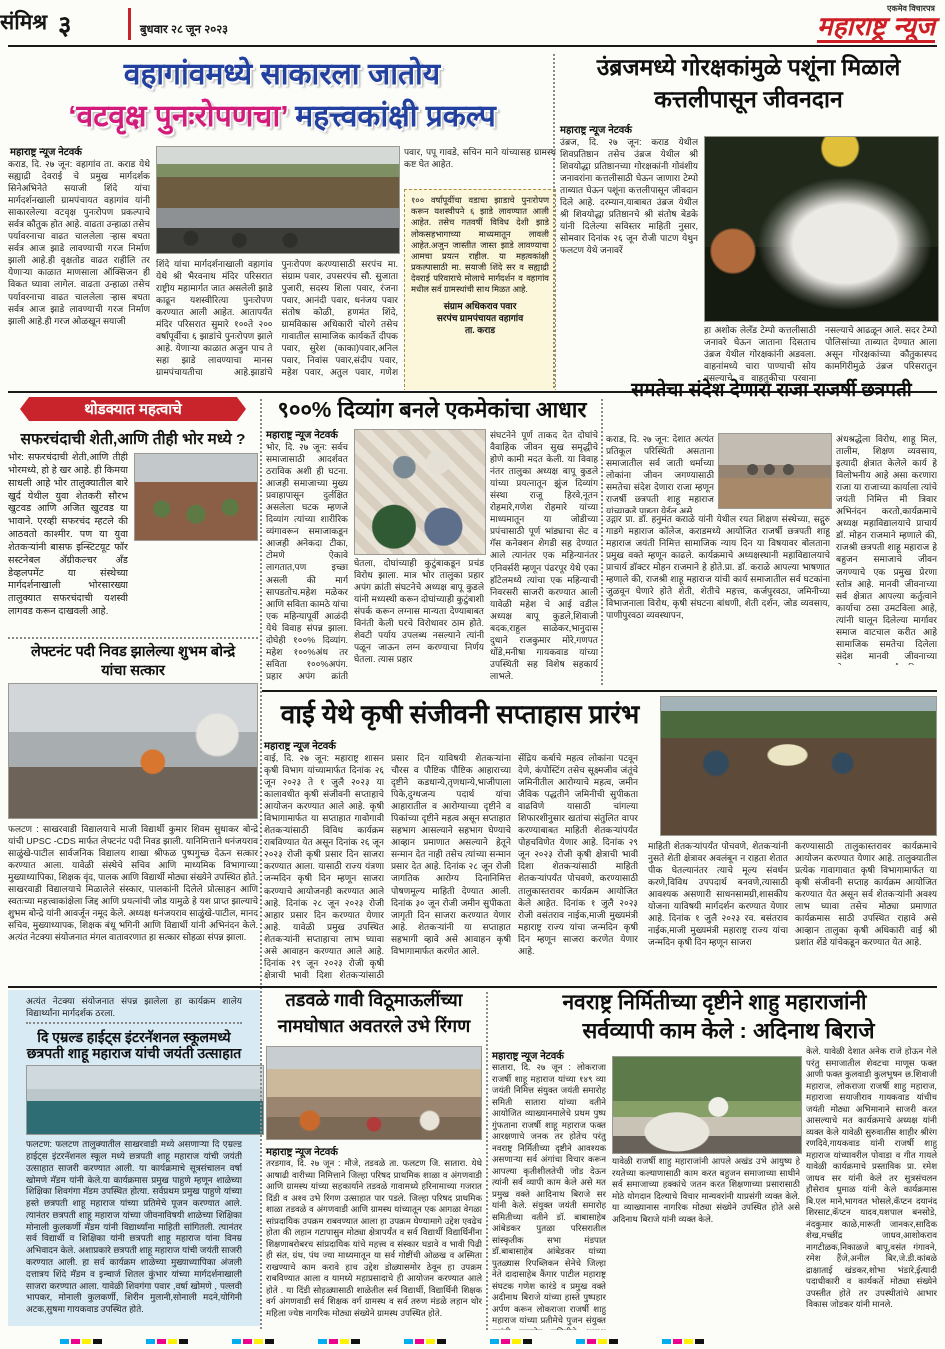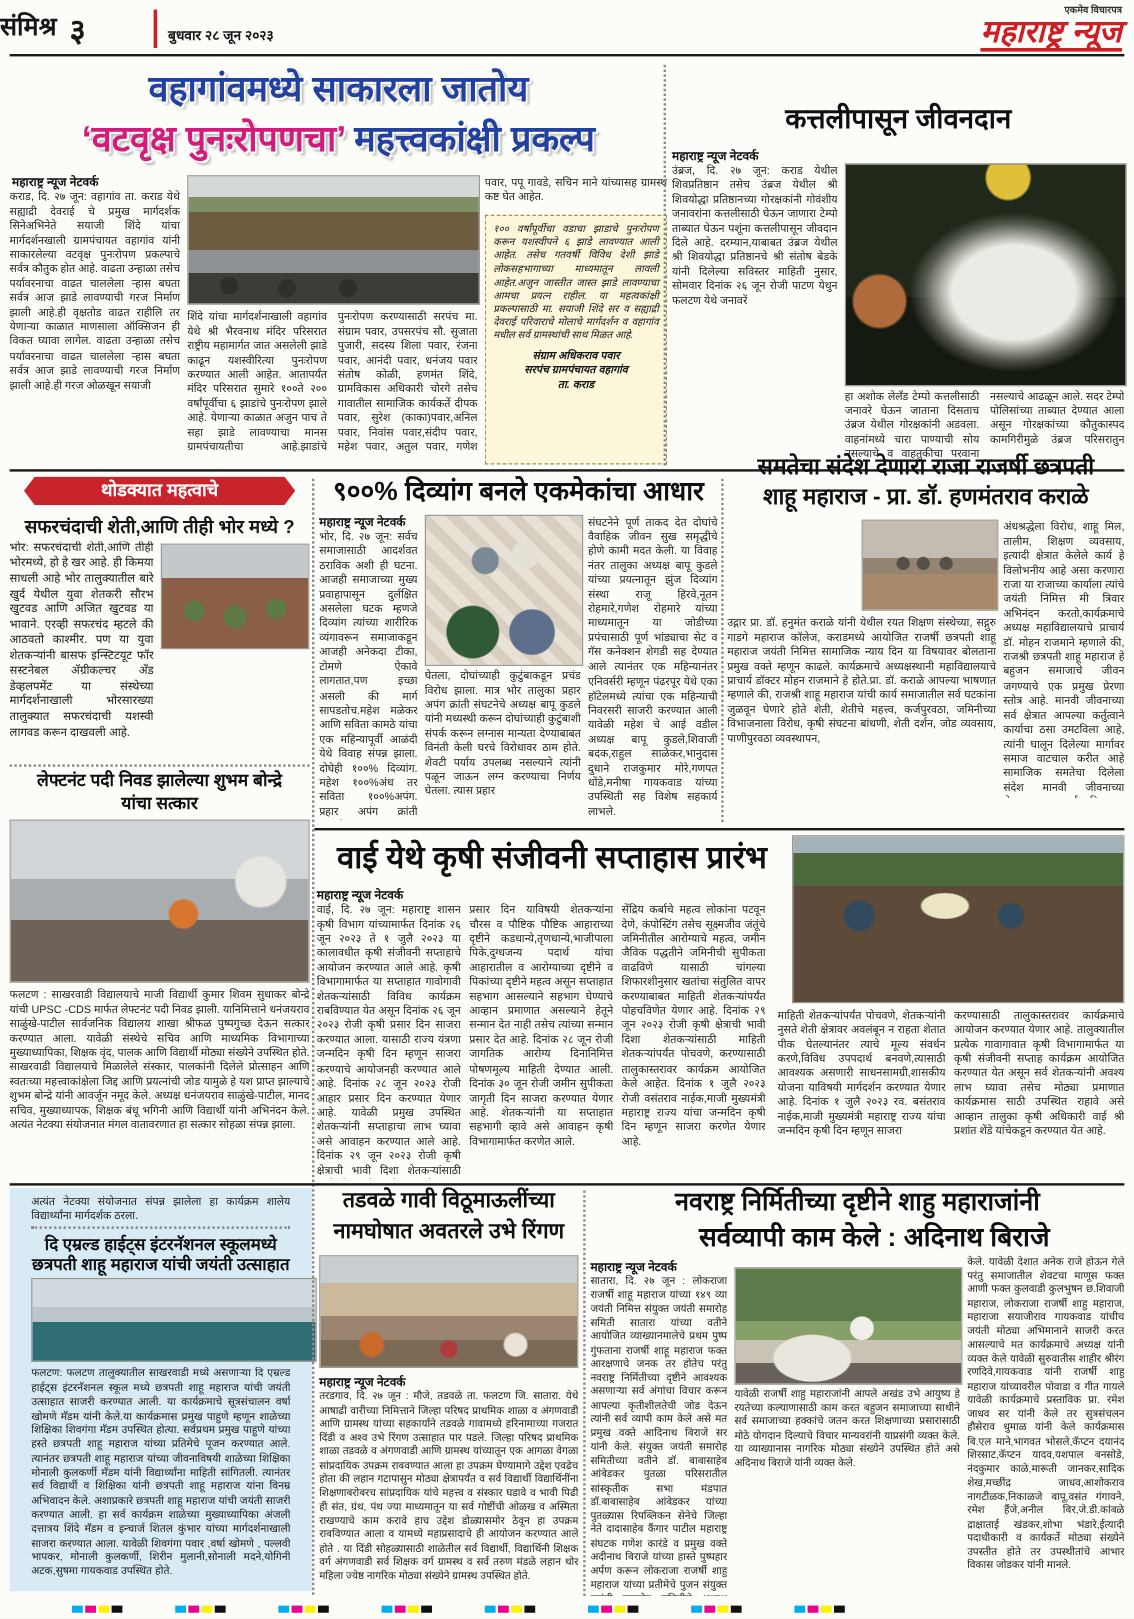--- a/index.html
+++ b/index.html
@@ -92,32 +92,33 @@
     <div class="abs hl-blue" style="left:0;top:0;width:548px;font-size:30px;">वहागांवमध्ये साकारला जातोय</div>
     <div class="abs hl-blue" style="left:0;top:42px;width:548px;font-size:30px;">
       <span style="color:#d41a7b;">‘वटवृक्ष पुनःरोपणचा’</span><span> महत्त्वकांक्षी प्रकल्प</span>
     </div>
     <div class="abs byline" style="left:2px;top:92px;">महाराष्ट्र न्यूज नेटवर्क</div>
     <div class="abs bt" style="left:0;top:106px;width:142px;height:232px;">कराड, दि. २७ जून:  वहागांव ता. कराड येथे सह्याद्री देवराई चे प्रमुख मार्गदर्शक सिनेअभिनेते सयाजी शिंदे यांचा मार्गदर्शनखाली ग्रामपंचायत वहागांव यांनी साकारलेल्या वटवृक्ष पुनःरोपण प्रकल्पाचे सर्वत्र कौतुक होत आहे. वाढता उन्हाळा तसेच पर्यावरनाचा वाढत चाललेला ऱ्हास बघता सर्वत्र आज झाडे लावण्याची गरज निर्माण झाली आहे.ही वृक्षतोड वाढत राहीलि तर येणाऱ्या काळात माणसाला ऑक्सिजन ही विकत घ्यावा लागेल. वाढता उन्हाळा तसेच पर्यावरनाचा वाढत चाललेला ऱ्हास बघता सर्वत्र आज झाडे लावण्याची गरज निर्माण झाली आहे.ही गरज ओळखून सयाजी</div>
     <div class="abs ph ph-vat" style="left:148px;top:94px;width:242px;height:106px;"></div>
     <div class="abs bt" style="left:148px;top:206px;width:242px;height:132px;column-count:2;column-gap:9px;">शिंदे यांचा मार्गदर्शनाखाली वहागांव येथे श्री भैरवनाथ मंदिर परिसरात राष्ट्रीय महामार्गत जात असलेली झाडे काढून यशस्वीरित्या पुनःरोपण करण्यात आली आहेत. आतापर्यंत मंदिर परिसरात सुमारे १००ते २०० वर्षांपूर्वीचा ६ झाडांचे पुनःरोपण झाले आहे. येणाऱ्या काळात अजुन पाच ते सहा झाडे लावण्याचा मानस ग्रामपंचायतीचा आहे.झाडांचे पुनःरोपण करण्यासाठी सरपंच मा. संग्राम पवार, उपसरपंच सौ. सुजाता पुजारी, सदस्य शिला पवार, रंजना पवार, आनंदी पवार, धनंजय पवार संतोष कोळी, हणमंत शिंदे, ग्रामविकास अधिकारी चोरगे तसेच गावातील सामाजिक कार्यकर्ते दीपक पवार, सुरेश (काका)पवार,अनिल पवार, निवांस पवार,संदीप पवार, महेश पवार, अतुल पवार, गणेश पवार, गुलाब पाटील, विनायक पवार,अशोक</div>
     <div class="abs" style="left:396px;top:94px;width:152px;height:244px;overflow:hidden;">
       <div class="bt" style="height:30px;">पवार, पपू गावडे, सचिन माने यांच्यासह ग्रामस्थ कष्ट घेत आहेत.</div>
-      <div class="notebox" style="margin-top:3px;height:196px;font-style:italic;">
+      <div class="notebox" style="margin-top:13px;height:196px;">
         <div>१०० वर्षांपूर्वीचा वडाचा झाडाचे पुनःरोपण करून यशस्वीपने ६ झाडे लावण्यात आली आहेत. तसेच गतवर्षी विविध देशी झाडे लोकसहभागाच्या माध्यमातून लावली आहेत.अजुन जास्तीत जास्त झाडे लावण्याचा आमचा प्रयत्न राहील. या महत्वकांक्षी प्रकल्पासाठी मा. सयाजी शिंदे सर व सह्याद्री देवराई परिवाराचे मोलाचे मार्गदर्शन व वहागांव मधील सर्व ग्रामस्थांची साथ मिळत आहे.</div>
         <div class="sign" style="margin-top:4px;">संग्राम अधिकराव पवार</div>
         <div class="sign">सरपंच ग्रामपंचायत वहागांव</div>
         <div class="sign">ता. कराड</div>
       </div>
     </div>
   </div>
 
   <div class="abs vdot" style="left:553px;top:54px;height:334px;"></div>
 
   <div class="abs" style="left:560px;top:52px;width:377px;height:338px;">
+    <div class="abs hl-black" style="left:0;top:2px;width:377px;font-size:23px;">उंब्रजमध्ये गोरक्षकांमुळे पशूंना मिळाले</div>
     <div class="abs hl-black" style="left:0;top:34px;width:377px;font-size:23px;">कत्तलीपासून जीवनदान</div>
     <div class="abs byline" style="left:0;top:70px;">महाराष्ट्र न्यूज नेटवर्क</div>
     <div class="abs bt" style="left:0;top:84px;width:138px;height:254px;">उंब्रज, दि. २७ जून: कराड येथील शिवप्रतिष्ठान तसेच उंब्रज येथील श्री शिवयोद्धा प्रतिष्ठानच्या गोरक्षकांनी गोवंशीय जनावरांना कत्तलीसाठी घेऊन जाणारा टेम्पो ताब्यात घेऊन पशूंना कत्तलीपासून जीवदान दिले आहे. दरम्यान,याबाबत उंब्रज येथील श्री शिवयोद्धा प्रतिष्ठानचे श्री संतोष बेडके यांनी दिलेल्या सविस्तर माहिती नुसार, सोमवार दिनांक २६ जून रोजी पाटण येथुन फलटण येथे जनावरें</div>
     <div class="abs ph ph-night" style="left:144px;top:84px;width:233px;height:184px;"></div>
     <div class="abs bt" style="left:144px;top:272px;width:233px;height:66px;column-count:2;column-gap:9px;">हा अशोक लेलँड टेम्पो कत्तलीसाठी जनावरे घेऊन जाताना दिसताच उंब्रज येथील गोरक्षकांनी अडवला. वाहनांमध्ये चारा पाण्याची सोय नसल्याचे व वाहतुकीचा परवाना नसल्याचे आढळून आले. सदर टेम्पो पोलिसांच्या ताब्यात देण्यात आला असून गोरक्षकांच्या कौतुकास्पद कामगिरीमुळे उंब्रज परिसरातुन त्यांच्यावर अभिनंदनाचा वर्षाव होत आहे.</div>
   </div>
 
   <div class="abs hrule" style="left:8px;top:391px;width:929px;height:1.5px;"></div>
 
   <div class="abs" style="left:8px;top:397px;width:250px;height:236px;">
@@ -155,21 +156,21 @@
     <div class="abs bt" style="left:0;top:44px;width:82px;height:242px;">भोर, दि. २७ जून:  सर्वच समाजासाठी आदर्शवत ठराविक अशी ही घटना. आजही समाजाच्या मुख्य प्रवाहापासून दुर्लक्षित असलेला घटक म्हणजे दिव्यांग त्यांच्या शारीरिक व्यंगावरून समाजाकडून आजही अनेकदा टीका, टोमणे ऐकावे लागतात,पण इच्छा असली की मार्ग सापडतोच.महेश मळेकर आणि सविता कामठे यांचा एक महिन्यापूर्वी आळंदी येथे विवाह संपन्न झाला. दोघेही १००% दिव्यांग. महेश १००%अंध तर सविता १००%अपंग. प्रहार अपंग क्रांती संघटनेच्या माध्यमातून दोघांची ओळख आपण एकमेकांचा आधार बनू शकतो या भावनेतून दोघांनी लग्न करण्याचा निर्णय</div>
     <div class="abs ph ph-couple" style="left:88px;top:32px;width:130px;height:124px;"></div>
     <div class="abs bt" style="left:88px;top:160px;width:130px;height:126px;">घेतला, दोघांच्याही कुटुंबाकडून प्रचंड विरोध झाला. मात्र भोर तालुका प्रहार अपंग क्रांती संघटनेचे अध्यक्ष बापू कुडले यांनी मध्यस्थी करून दोघांच्याही कुटुंबाशी संपर्क करून लग्नास मान्यता देण्याबाबत विनंती केली घरचे विरोधावर ठाम होते. शेवटी पर्याय उपलब्ध नसल्याने त्यांनी पळून जाऊन लग्न करण्याचा निर्णय घेतला. त्यास प्रहार</div>
     <div class="abs bt" style="left:224px;top:32px;width:108px;height:254px;">संघटनेने पूर्ण ताकद देत दोघांचे वैवाहिक जीवन सुख समृद्धीचे होणे कामी मदत केली. या विवाह नंतर तालुका अध्यक्ष बापू कुडले यांच्या प्रयत्नातून झुंज दिव्यांग संस्था राजू हिरवे,नूतन रोहमारे,गणेश रोहमारे यांच्या माध्यमातून या जोडीच्या प्रपंचासाठी पूर्ण भांड्याचा सेट व गॅस कनेक्शन शेगडी सह देण्यात आले त्यानंतर एक महिन्यानंतर एनिवर्सरी म्हणून पंढरपूर येथे एका हॉटेलमध्ये त्यांचा एक महिन्याची निवरसरी साजरी करण्यात आली यावेळी महेश चे आई वडील अध्यक्ष बापू कुडले,शिवाजी बदक,राहुल साळेकर,भानुदास दुधाने राजकुमार मोरे,गणपत धोंडे,मनीषा गायकवाड यांच्या उपस्थिती सह विशेष सहकार्य लाभले.</div>
   </div>
 
   <div class="abs vdot" style="left:601px;top:399px;height:286px;"></div>
 
   <div class="abs" style="left:606px;top:379px;width:331px;height:289px;">
     <div class="abs hl-black" style="left:0;top:0;width:331px;font-size:19px;">समतेचा संदेश देणारा राजा राजर्षी छत्रपती</div>
-    <div class="abs hl-black" style="left:0;top:25px;width:331px;font-size:19px;">शाहू महाराज - प्रा. डॉ. हणमंतराव कराळे</div>
+    <div class="abs bt" style="left:0;top:54px;width:108px;height:80px;">कराड, दि. २७ जून:  देशात अत्यंत प्रतिकूल परिस्थिती असताना समाजातील सर्व जाती धर्माच्या लोकांना जीवन जगण्यासाठी समतेचा संदेश देणारा राजा म्हणून राजर्षी छत्रपती शाहू महाराज यांच्याकडे पाहता येईल असे</div>
     <div class="abs ph ph-hall" style="left:112px;top:54px;width:112px;height:74px;"></div>
     <div class="abs bt" style="left:0;top:134px;width:224px;height:152px;">उद्गार प्रा. डॉ. हनुमंत कराळे यांनी येथील रयत शिक्षण संस्थेच्या, सद्गुरु गाडगे महाराज कॉलेज, कराडमध्ये आयोजित राजर्षी छत्रपती शाहू महाराज जयंती निमित्त सामाजिक न्याय दिन या विषयावर बोलताना प्रमुख वक्ते म्हणून काढले. कार्यक्रमाचे अध्यक्षस्थानी महाविद्यालयाचे प्राचार्य डॉक्टर मोहन राजमाने हे होते.प्रा. डॉ. कराळे आपल्या भाषणात म्हणाले की, राजश्री शाहू महाराज यांची कार्य समाजातील सर्व घटकांना जुळवून घेणारे होते शेती, शेतीचे महत्त्व, कर्जपुरवठा, जमिनीच्या विभाजनाला विरोध, कृषी संघटना बांधणी, शेती दर्शन, जोड व्यवसाय, पाणीपुरवठा व्यवस्थापन,</div>
     <div class="abs bt" style="left:230px;top:54px;width:101px;height:232px;">अंधश्रद्धेला विरोध, शाहू मिल, तालीम, शिक्षण व्यवसाय, इत्यादी क्षेत्रात केलेले कार्य हे विलोभनीय आहे असा करणारा राजा या राजाच्या कार्याला त्यांचे जयंती निमित्त मी त्रिवार अभिनंदन करतो,कार्यक्रमाचे अध्यक्ष महाविद्यालयाचे प्राचार्य डॉ. मोहन राजमाने म्हणाले की, राजश्री छत्रपती शाहू महाराज हे बहुजन समाजाचे जीवन जगण्याचे एक प्रमुख प्रेरणा स्तोत्र आहे. मानवी जीवनाच्या सर्व क्षेत्रात आपल्या कर्तुत्वाने कार्याचा ठसा उमटविला आहे, त्यांनी घालून दिलेल्या मार्गावर समाज वाटचाल करीत आहे सामाजिक समतेचा दिलेला संदेश मानवी जीवनाच्या शेवटच्या श्वासापर्यंत टिकणारा आहे.सदर कार्यक्रमाचे प्रास्ताविक व स्वागत समान संधी केंद्राची प्रमुख प्रा. जी.एस बनसोडे यांनी केले आभार पर्यवेक्षक प्रा. एस. एस. नांगरे यांनी मांनले.</div>
   </div>
 
   <div class="abs hrule" style="left:262px;top:690px;width:675px;height:1.5px;"></div>
 
   <div class="abs" style="left:264px;top:696px;width:673px;height:288px;">
     <div class="abs hl-black" style="left:0;top:2px;width:392px;font-size:26px;line-height:1.25;">वाई येथे कृषी संजीवनी सप्ताहास प्रारंभ</div>
     <div class="abs byline" style="left:0;top:42px;">महाराष्ट्र न्यूज नेटवर्क</div>

